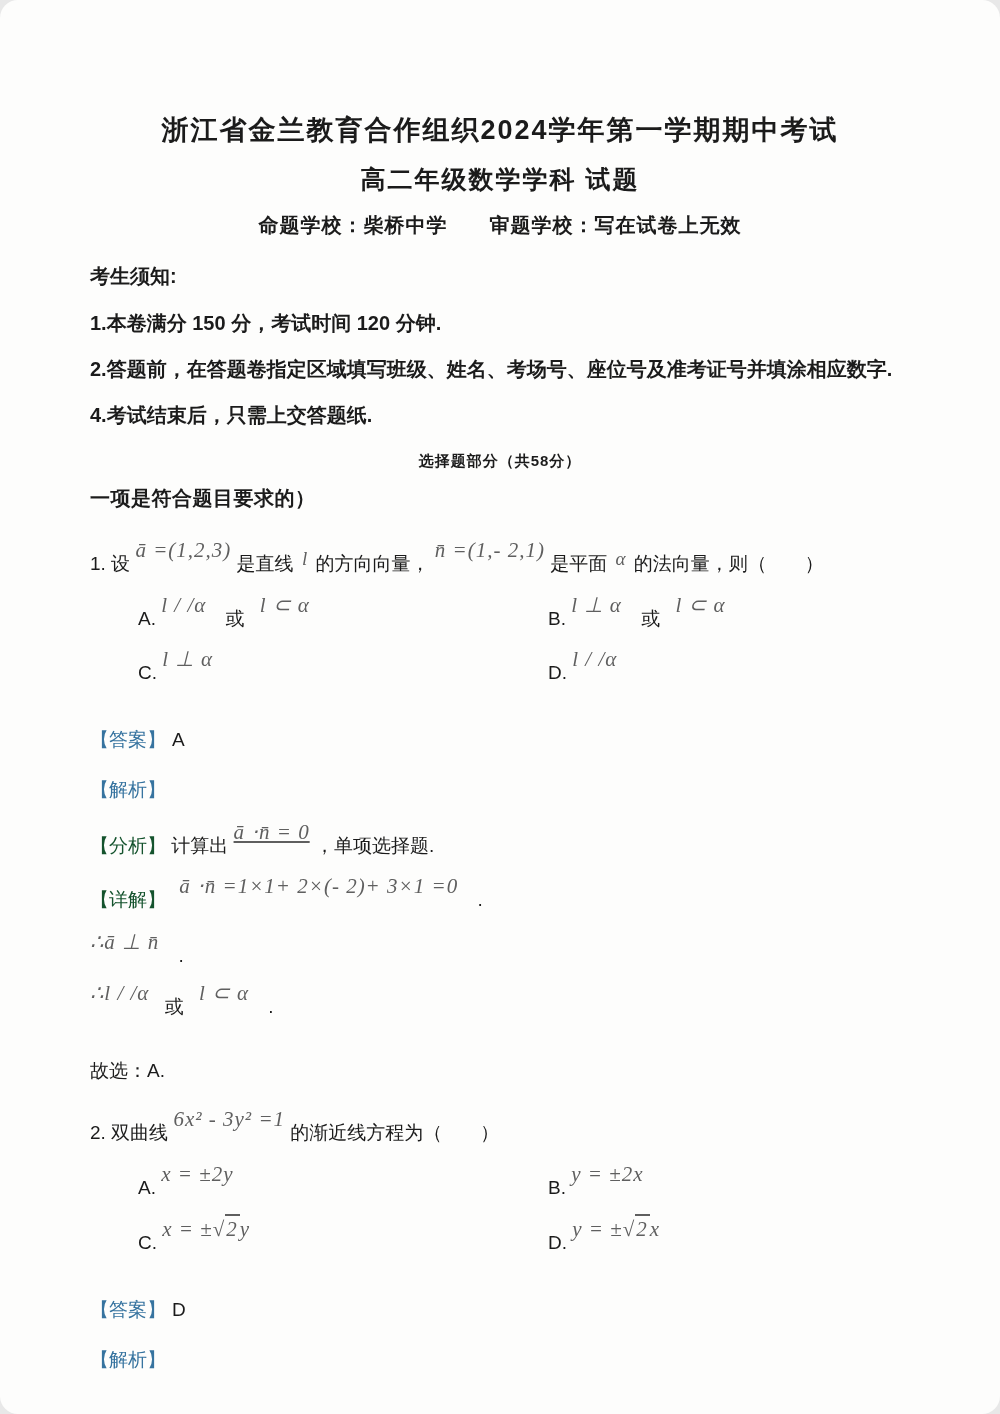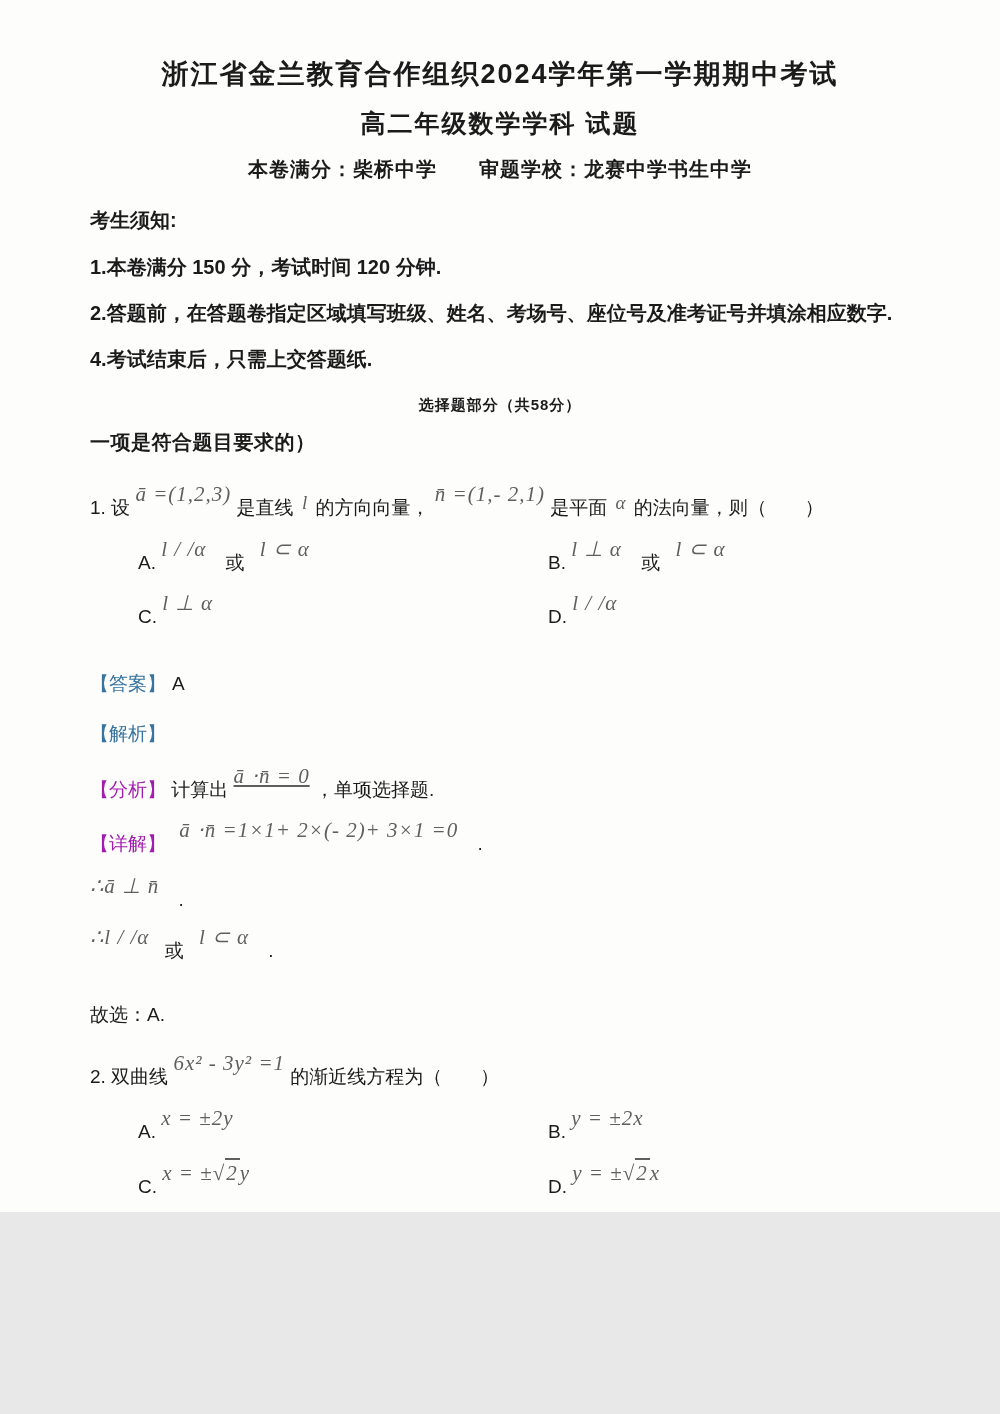--- a/index.html
+++ b/index.html
@@ -1,25 +1,26 @@
 <!DOCTYPE html>
 <html><head>
 <meta charset="utf-8">
 <style>
   html,body { margin:0; padding:0; background:#e8e8e8; }
   .page {
-    width:1000px; height:1212px;
+    width:1000px; height:1414px;
     margin:0 auto;
     background:#fdfdfc;
     box-sizing:border-box;
-    padding-top:56px;
+    padding-top:112px;
     font-family:"Liberation Sans", sans-serif;
     color:#1b1b1b;
     overflow:hidden;
     position:relative;
+    border-radius:18px;
   }
   .center { text-align:center; }
   .indent { padding-left:90px; padding-right:55px; }
 
   .title-main {
     font-size:27px; font-weight:bold; letter-spacing:2px; margin:0;
   }
   .title-sub {
     font-size:25px; font-weight:bold; letter-spacing:2px; margin:15px 0 0 0;
   }
@@ -66,36 +67,36 @@
     display:flex; margin-top:30px; font-size:19px;margin-left:48px;
   }
   .opt-cell { width:410px; white-space:nowrap; }
   .opt-cell:last-child { flex:1; }
   .opt-label { display:inline-block; }
   .opt-or { display:inline-block; margin:0 10px 0 14px; }
   .sqrt-rad { border-top:2px solid #5f5f5f; padding:1px 2px 0 1px; font-style:italic; }
 
   .ans-line { font-size:19px; margin-top:42px; }
   .tag-blue { color:#36739f; }
-  .tag-black { color:#a21caf; }
+  .tag-black { color:#14532d; }
   .ans-value { margin-left:6px; }
   .exp-line { font-size:19px; margin-top:24px; }
   .step-line { font-size:19px; margin-top:30px; }
   .period { display:inline-block; margin-left:14px; }
   .or-mid { display:inline-block; margin:0 10px; }
   .concl-line { font-size:19px; margin-top:38px; }
 </style>
 </head>
 <body>
 
 <div class="page">
 
   <div class="center title-main">浙江省金兰教育合作组织2024学年第一学期期中考试</div>
   <div class="center title-sub">高二年级数学学科 试题</div>
-  <div class="center school-line">本卷满分：柴桥中学　　审题学校：龙赛中学书生中学</div>
+  <div class="center school-line">命题学校：柴桥中学　　审题学校：写在试卷上无效</div>
 
   <div class="indent notice-head">考生须知:</div>
   <div class="indent notice-item">1.本卷满分 150 分，考试时间 120 分钟.</div>
   <div class="indent notice-item">2.答题前，在答题卷指定区域填写班级、姓名、考场号、座位号及准考证号并填涂相应数字.</div>
   <div class="indent notice-item">4.考试结束后，只需上交答题纸.</div>
 
   <div class="center part-title">选择题部分（共58分）</div>
   <div class="indent instr" style="margin-top:14px;">一项是符合题目要求的）</div>
 
   <div class="indent q-line">

